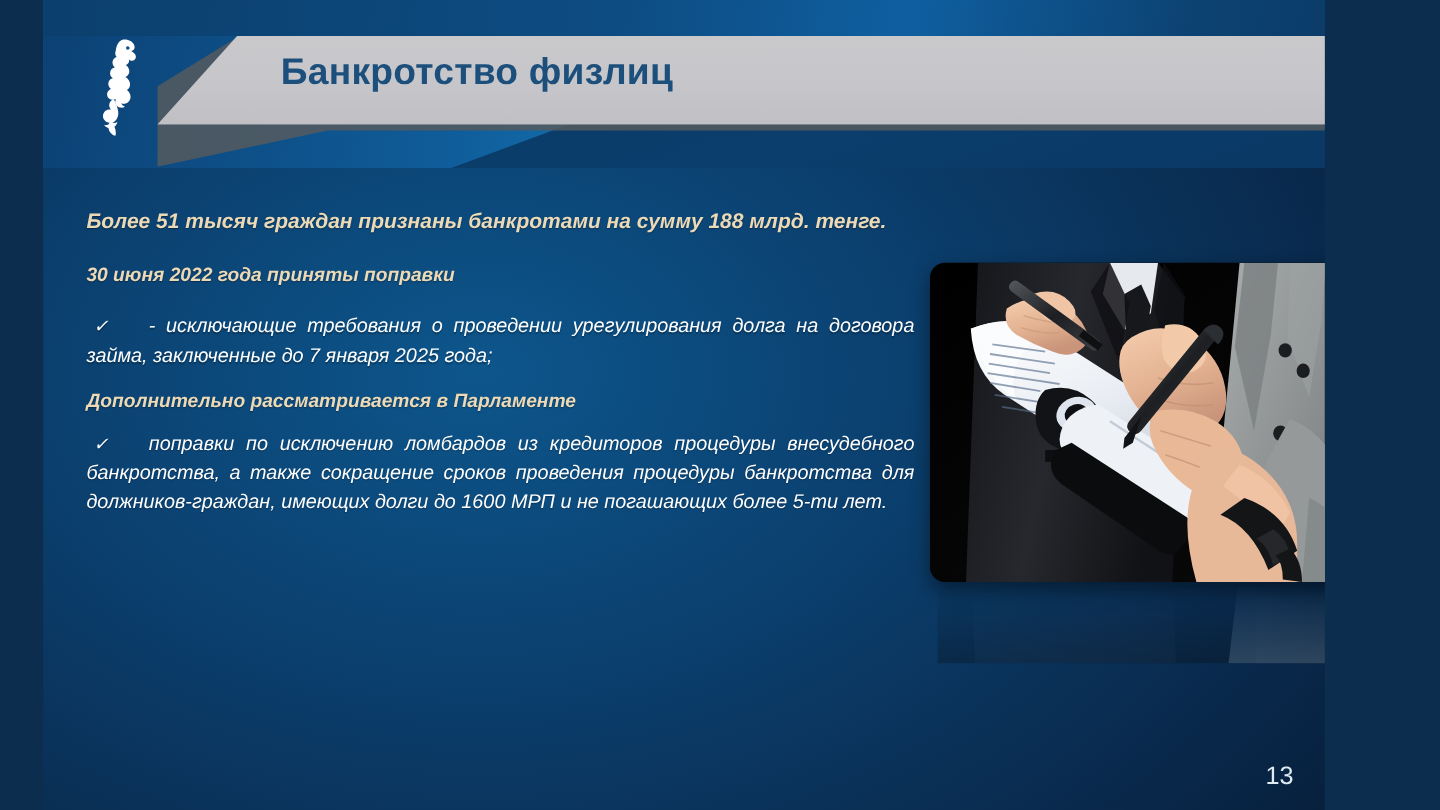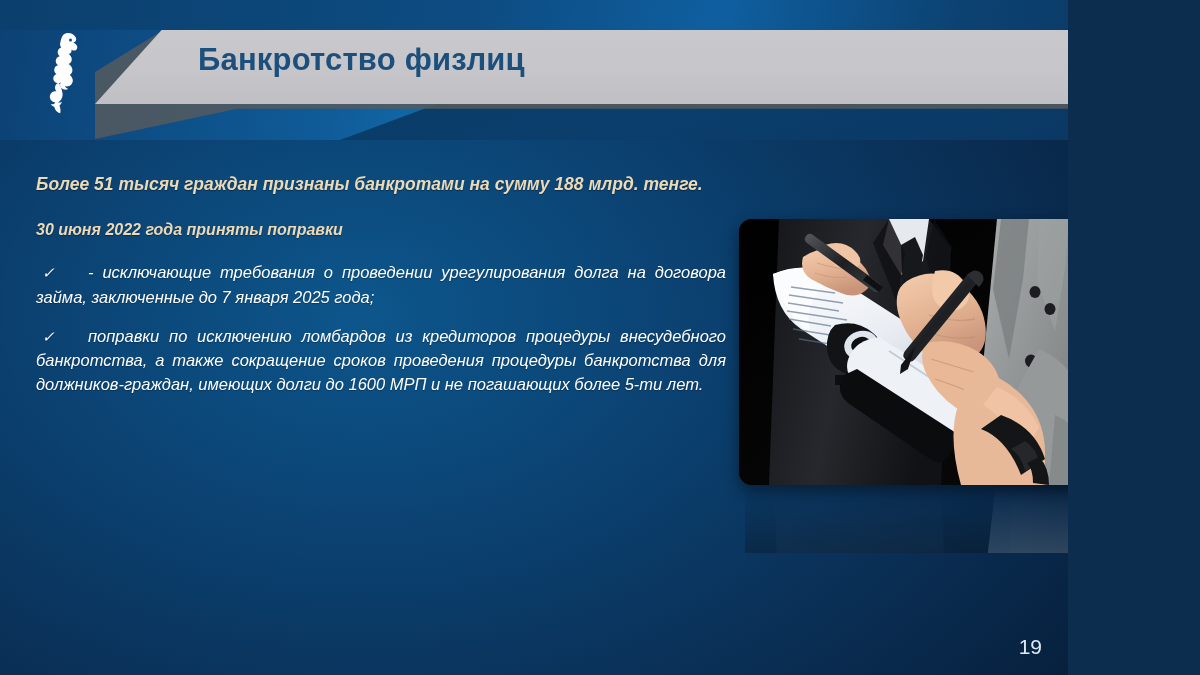--- a/index.html
+++ b/index.html
@@ -12,20 +12,21 @@
   }
 
   .slide {
     position: relative;
     width: 1068px;
     height: 675px;
     overflow: hidden;
     background: #0a2f52;
     background-image:
       radial-gradient(ellipse 900px 620px at 34% 46%, #0d568c 0%, #0b4272 36%, #0a2f55 70%, #071f3c 100%);
+    margin-left: 36px;
   }
 
   
   .header {
     position: absolute;
     left: 0; top: 0;
     width: 1200px; height: 140px;
     overflow: hidden;
   }
   .header-bg {
@@ -223,20 +224,21 @@
     <p class="lead">Более 51 тысяч граждан признаны банкротами на сумму 188 млрд. тенге.</p>
 
     <p class="subhead">30 июня 2022 года приняты поправки</p>
 
     <p class="bullet">
       <span class="tick">✓</span><span>- исключающие требования о проведении урегулирования долга на договора займа, заключенные до 7 января 2025 года;</span>
     </p>
 
 
 
+    <p class="subhead tight">Дополнительно рассматривается в Парламенте</p>
 
     <p class="bullet">
       <span class="tick">✓</span><span>поправки по исключению ломбардов из кредиторов процедуры внесудебного банкротства, а также сокращение сроков проведения процедуры банкротства для должников-граждан, имеющих долги до 1600 МРП и не погашающих более 5-ти лет.</span>
     </p>
 
   </div>
 
   <div class="photo-wrap">
     <div class="photo">
       <svg viewBox="0 0 412 266" xmlns="http://www.w3.org/2000/svg" preserveAspectRatio="xMidYMid slice">
@@ -367,15 +369,15 @@
     <div class="photo-reflection">
       <svg viewBox="0 0 412 266" xmlns="http://www.w3.org/2000/svg" preserveAspectRatio="xMidYMid slice">
         <rect width="412" height="266" fill="#0a0a0a"></rect>
         <path d="M40 0 h150 l22 30 l-10 236 h-172 z" fill="#1b1d21"></path>
         <path d="M258 0 h154 v266 h-154 l-14 -120 z" fill="#8d9193"></path>
         <path d="M300 130 q34 14 44 52 q8 30 2 84 h-70 q-8 -60 4 -100 z" fill="#95999a"></path>
       </svg>
     </div>
   </div>
 
-  <div class="page-num">19</div>
+  <div class="page-num">13</div>
 
 </div>
 
 </body></html>

